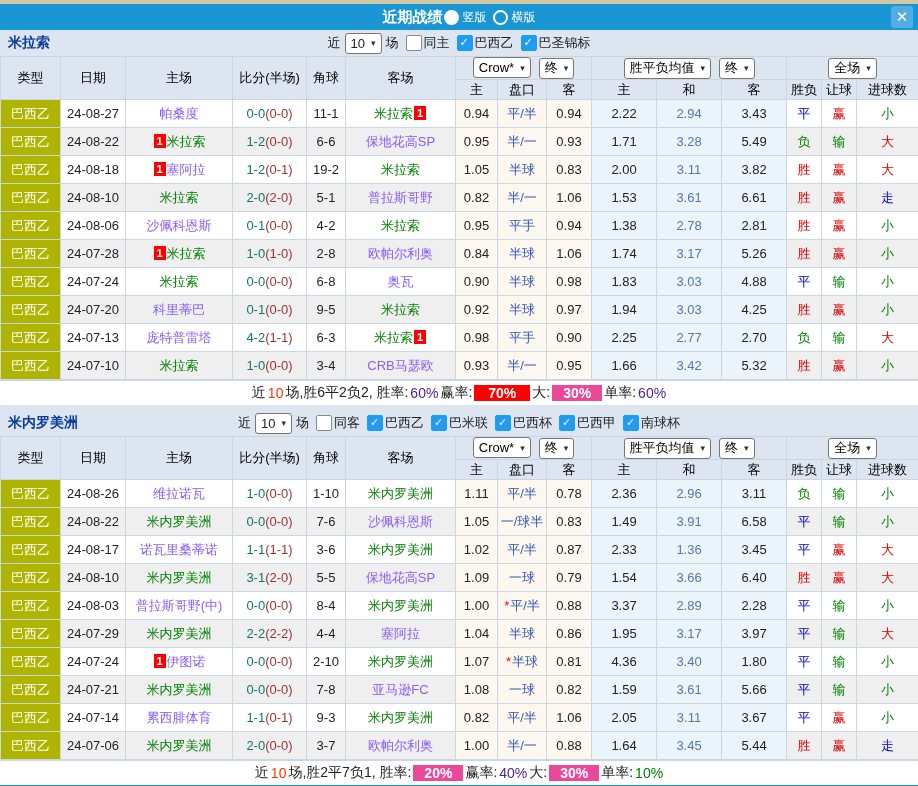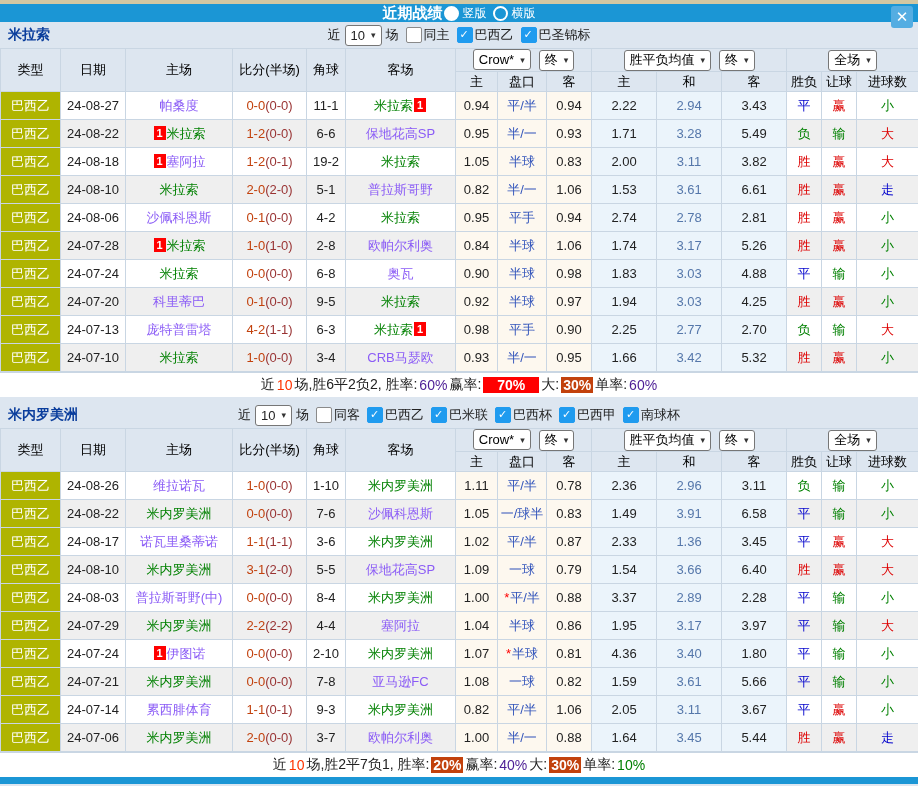--- a/index.html
+++ b/index.html
@@ -1,19 +1,19 @@
 <!DOCTYPE html>
 <html><head>
 <meta charset="utf-8">
 <style>
   html,body{margin:0;padding:0}
   body{width:918px;height:786px;overflow:hidden;background:#dde6f0;
        font-family:"Liberation Sans","DejaVu Sans",sans-serif;font-size:13px;color:#222}
   .top-strip{height:4px;background:#d3c7a2}
-  .titlebar{height:18px;background:#1b96d5;position:relative;display:flex;align-items:center;justify-content:center;color:#fff}
+  .titlebar{height:26px;background:#1b96d5;position:relative;display:flex;align-items:center;justify-content:center;color:#fff}
   .title{font-weight:bold;font-size:15px}
   .radio{display:inline-block;width:11px;height:11px;border:2px solid #fff;border-radius:50%;margin:0 4px 0 6px;vertical-align:-2px}
   .radio.sel{background:#fff;margin-left:1px}
   .rlabel{font-size:12px}
   .close{position:absolute;right:5px;top:2px;width:22px;height:22px;background:#54ade2;color:#fff;font-weight:bold;text-align:center;line-height:22px;border-radius:3px;font-size:15px;cursor:pointer}
   .section-head{height:26px;position:relative;display:flex;align-items:center;justify-content:center}
   .team-name{position:absolute;left:8px;color:#0a3d9c;font-weight:bold;font-size:14px;cursor:pointer}
   .filters{display:flex;align-items:center}
   .selbox{display:inline-flex;align-items:center;background:#fff;border:1px solid #767676;border-radius:3px;padding:0 5px;height:19px;gap:6px;margin:0 4px;cursor:pointer}
   .caret{font-size:9px;color:#333}
@@ -26,34 +26,34 @@
   .hrow1 th{height:22px}
   .hrow2 th{height:19px}
   tbody td{height:27px;font-size:13px}
   tr.alt td{background:#efefef}
   td.col-type{background:#afb400 !important;color:#fff}
   td.bg-crow{background:#fdf8ef !important}
   td.bg-mean{background:#ebf4fb !important}
   .tg{color:#008000;cursor:pointer}
   .tn{color:#8b5cf6;cursor:pointer}
   .badge{display:inline-block;background:#ff0000;color:#fff;width:12px;line-height:14px;font-size:11px;font-weight:bold;margin:0 1px;vertical-align:1px}
-  .ft{color:#c2410c}
+  .ft{color:#0f766e}
   .ht{color:#993333}
   .hcap{color:#3355bb}
   .star{color:#ff0000;margin-right:1px}
   .num{color:#222}
   td.m2{color:#5577aa}
   .c-r{color:#dd0000}.c-g{color:#008000}.c-b{color:#0000cc}
   .summary{height:24px;background:#fff;display:flex;align-items:center;justify-content:center;font-size:14px;border-top:1px solid #c9d6e3}
   .summary span{margin:0 1px}
   .c-orange{color:#ff3300}
   .s-blue{color:#4c1d95}
   .s-green{color:#008000}
   .s-redbg{background:#ff0000;color:#fff;padding:0 14px;font-weight:bold;margin:0 3px}
-  .s-greenbg{background:#c2410c;color:#fff;padding:0 2px;font-weight:bold;margin:0 3px}
+  .s-greenbg{background:#ec4899;color:#fff;padding:0 11px;font-weight:bold;margin:0 3px}
   .gap{height:5px}
   .bottom-bar{height:7px;background:#1b96d5}
 </style>
 </head>
 <body>
 
 <div>
   <div class="top-strip"></div>
 
   <div class="titlebar">
@@ -220,21 +220,21 @@
         <tr>
           <td class="col-type">巴西乙</td>
           <td>24-08-06</td>
           <td><span class="tn">沙佩科恩斯</span></td>
           <td><span class="ft">0-1</span><span class="ht">(0-0)</span></td>
           <td>4-2</td>
           <td><span class="tg">米拉索</span></td>
           <td class="bg-crow num">0.95</td>
           <td class="bg-crow hcap"><span>平手</span></td>
           <td class="bg-crow num">0.94</td>
-          <td class="bg-mean num">2.74</td>
+          <td class="bg-mean num">1.38</td>
           <td class="bg-mean m2">2.78</td>
           <td class="bg-mean num">2.81</td>
           <td class="c-r">胜</td>
           <td class="c-r">赢</td>
           <td class="c-g">小</td>
         </tr>
         <tr class="alt">
           <td class="col-type">巴西乙</td>
           <td>24-07-28</td>
           <td><span class="badge">1</span><span class="tg">米拉索</span></td>

